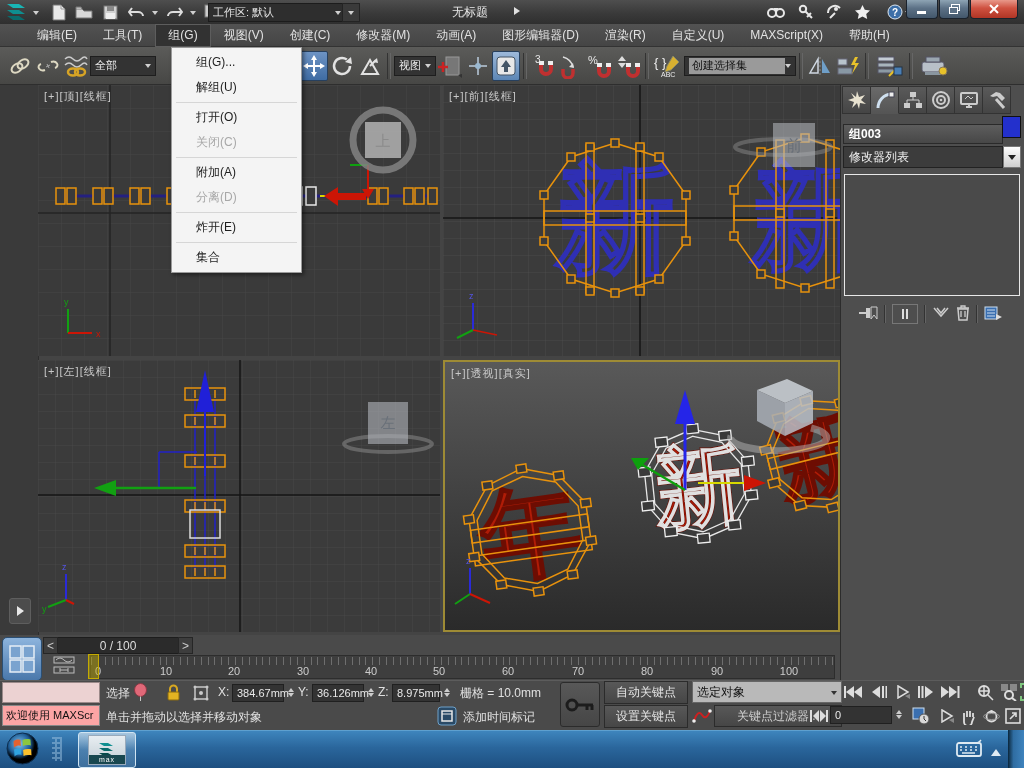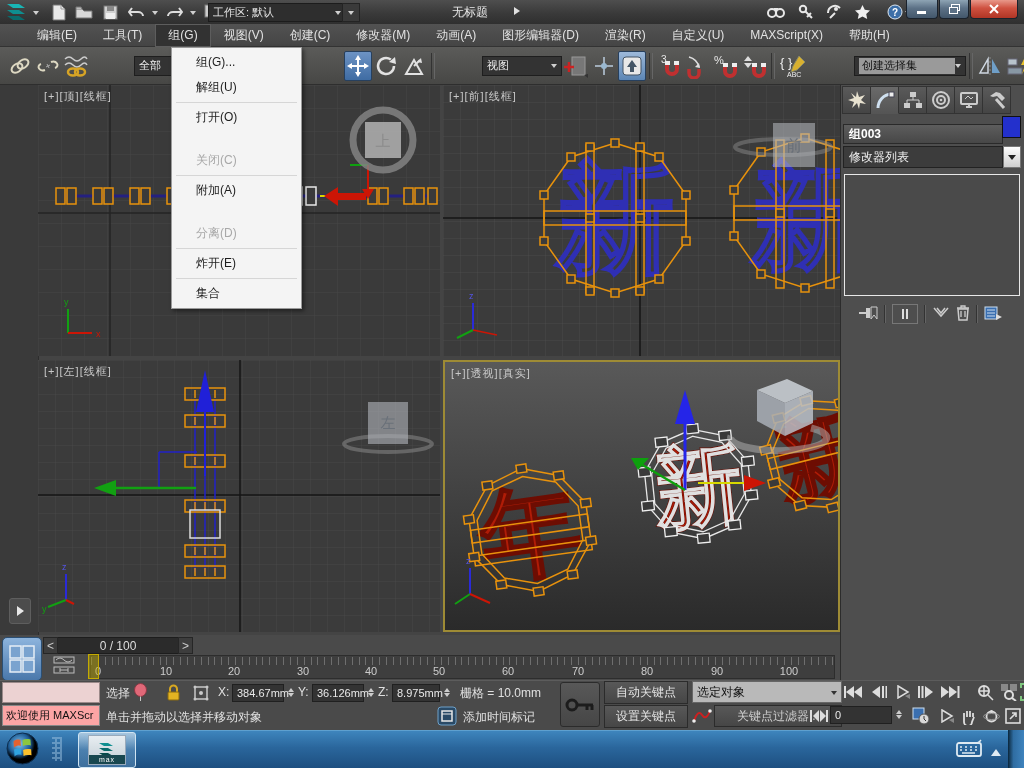--- a/index.html
+++ b/index.html
@@ -30,26 +30,26 @@
            display:flex;align-items:center;padding-left:24px;box-sizing:border-box;border-bottom:1px solid #333;}
   .mitem{padding:1px 13px;color:#e2e2e2;white-space:nowrap;}
   .mitem.active{background:#323232;border:1px solid #5d5d5d;padding:2px 12px;}
   
   .toolbar{left:0;top:47px;width:1024px;height:38px;background:linear-gradient(#5b5b59,#474745);
            border-bottom:1px solid #2e2e2e;display:flex;align-items:center;padding-left:6px;box-sizing:border-box;}
   .ti{width:28px;height:30px;display:flex;align-items:center;justify-content:center;flex:none;}
   .ti.pressed{background:linear-gradient(#6d93c4,#3f6ca3);border:1px solid #27405e;border-radius:2px;width:26px;height:28px;}
   .tsep{width:2px;height:26px;border-left:1px solid #333;border-right:1px solid #666;margin:0 3px;flex:none;}
   .ddf{height:20px;background:#333;border:1px solid #1e1e1e;color:#eee;display:flex;align-items:center;
-       justify-content:space-between;padding:0 4px;font-size:11px;flex:none;box-sizing:border-box;margin-left:44px;}
+       justify-content:space-between;padding:0 4px;font-size:11px;flex:none;box-sizing:border-box;}
   
   .gmenu{left:171px;top:47px;width:129px;background:#f4f4f4;border:1px solid #9a9a9a;
          box-shadow:2px 2px 4px rgba(0,0,0,.45);z-index:120;padding:2px 0;}
   .gmi{height:25px;line-height:25px;padding-left:24px;color:#1e1e1e;position:relative;}
-  .gmi.dis{color:#a8a8a8;margin-top:18px;}
+  .gmi.dis{color:#a8a8a8;}
   .gsep{height:1px;background:#d6d6d6;margin:2px 4px;}
   
   .leftstrip{left:0;top:85px;width:38px;height:550px;background:#3a3a3a;border-right:1px solid #2d2d2d;}
   .stripbtn{left:9px;top:513px;width:20px;height:24px;background:#4c4c4c;border:1px solid #5e5e5e;border-radius:3px;
             display:flex;align-items:center;justify-content:center;}
   .vp{overflow:hidden;background:#3b3b3b;}
   .vplabel{position:absolute;left:6px;top:4px;color:#c9c9c9;font-size:11px;letter-spacing:1px;z-index:5;}
   .vpPersp{border:2px solid #9e8b35;box-sizing:border-box;}
   
   .cpanel{left:840px;top:85px;width:184px;height:595px;background:#4e4e4e;border-left:1px solid #2c2c2c;box-sizing:border-box;}
@@ -302,21 +302,21 @@
         </svg>
       </span>
     <span class="ti">
       <svg width="22" height="22" viewBox="0 0 22 22">
           <polygon points="3,19 19,19 11,5" fill="none" stroke="#e2e2e2" stroke-width="2"></polygon>
           <path d="M11 11l6-6" stroke="#e2e2e2" stroke-width="2"></path>
           <polygon points="18,3 19,8 14,7" fill="#e2e2e2"></polygon>
         </svg>
       </span>
     <span class="tsep"></span>
-    <span class="ddf" style="width:80px">
+    <span class="ddf" style="width:42px">
       <span>视图</span>
         <span class="caret"></span>
       </span>
     <span class="ti">
       <svg width="24" height="24" viewBox="0 0 24 24">
           <rect x="8" y="3" width="13" height="18" fill="#777" stroke="#999"></rect>
           <path d="M5 8v10M0 13h10" stroke="#cc2222" stroke-width="2.5"></path>
           <polygon points="20,21 24,24 24,20" fill="#333"></polygon>
         </svg>
       </span>

